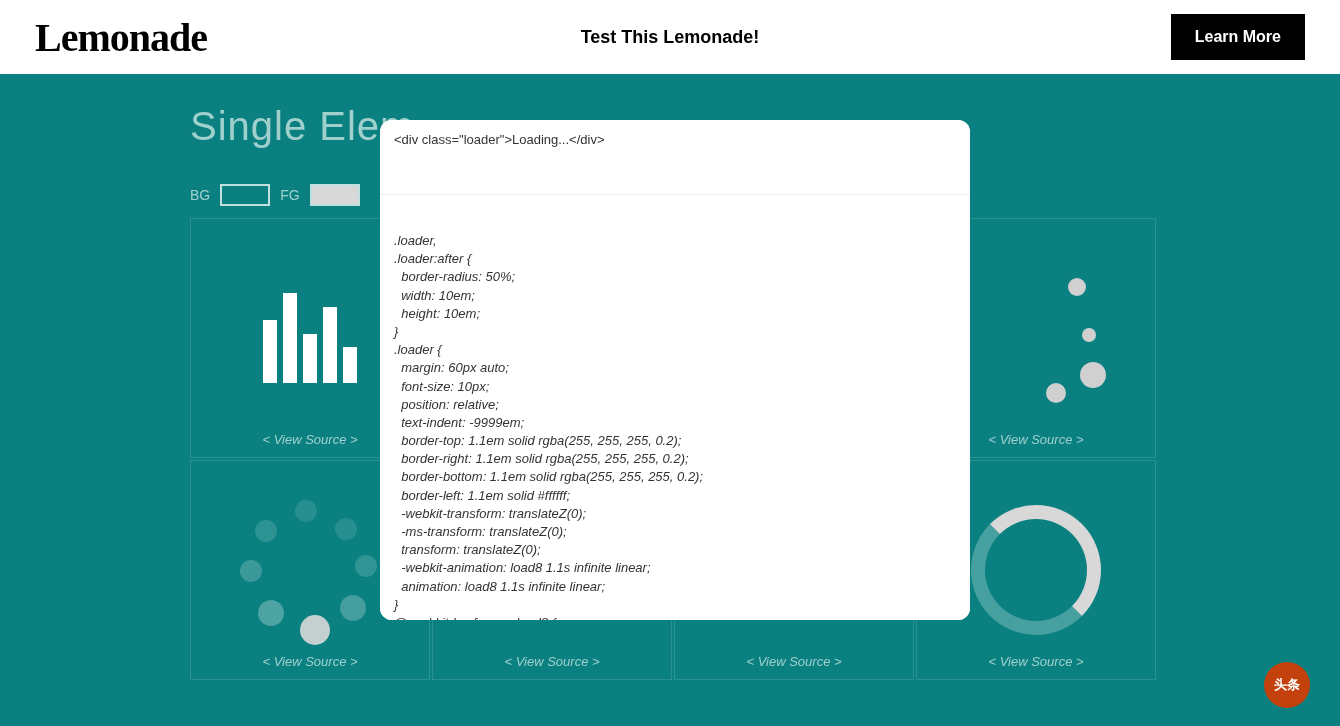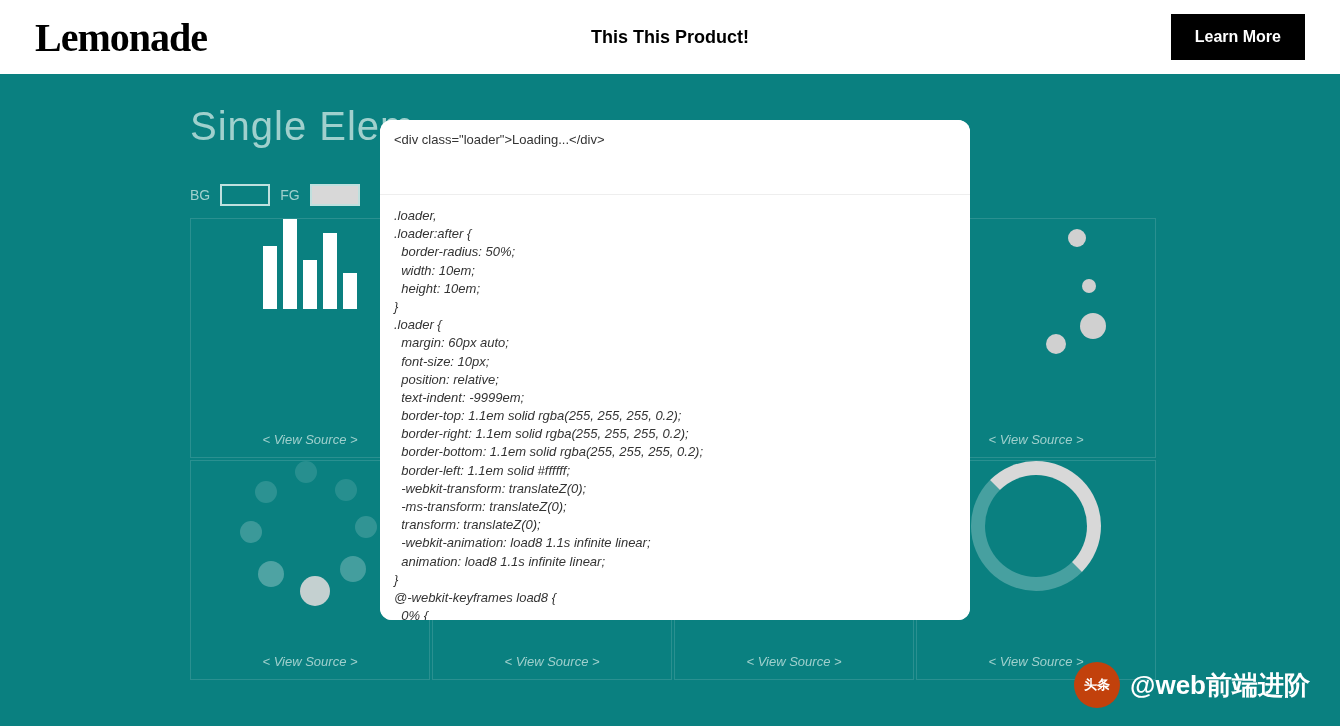--- a/index.html
+++ b/index.html
@@ -1,32 +1,32 @@
 <!DOCTYPE html>
 <html><head>
 <meta charset="utf-8">
 <style>
-* { margin: 0; padding: 0; box-sizing: border-box; }
+* { margin: 0; padding: 0; box-sizing: border-box; gap: 25px; }
 body { font-family: Arial, sans-serif; background: #0a8080; width: 1340px; height: 726px; overflow: hidden; position: relative; }
 
 .topbar { background: #fff; height: 74px; display: flex; align-items: center; justify-content: space-between; padding: 0 35px; position: relative; z-index: 10; }
 .logo { font-family: 'Brush Script MT', cursive; font-size: 40px; font-weight: bold; color: #000; letter-spacing: -1px; }
 .tagline { position: absolute; left: 50%; transform: translateX(-50%); font-size: 18px; font-weight: bold; color: #000; }
 .cta-btn { background: #000; color: #fff; border: none; padding: 14px 24px; font-size: 16px; font-weight: bold; cursor: pointer; }
 
 .page { padding: 30px 190px; position: relative; }
 .page-title { font-size: 40px; font-weight: 300; color: #a0d0cd; letter-spacing: 1px; }
 
 .controls { display: flex; align-items: center; gap: 10px; margin-top: 35px; }
 .ctrl-label { color: #a0d0cd; font-size: 14px; }
 .color-box { width: 50px; height: 22px; border: 2px solid #bfe0de; background: #0a8080; }
 .color-box.fg { background: #d8d8d8; }
 
 .grid { display: grid; grid-template-columns: repeat(4, 240px); gap: 2px; margin-top: 12px; }
-.cell { border: 1px solid #2a9090; height: 240px; position: relative; display: flex; justify-content: center; }
+.cell { border: 1px solid #2a9090; height: 240px; position: relative; display: flex; align-items: center; justify-content: center; }
 .cell.row2 { height: 220px; }
 .view-source { position: absolute; bottom: 10px; left: 50%; transform: translateX(-50%); color: #a0d0cd; font-size: 13px; cursor: pointer; font-style: italic; }
 
 
 .bars { display: flex; gap: 6px; align-items: flex-end; height: 90px; }
 .bars span { width: 14px; background: #fff; }
 .bars span:nth-child(1){height:70%}.bars span:nth-child(2){height:100%}.bars span:nth-child(3){height:55%}.bars span:nth-child(4){height:85%}.bars span:nth-child(5){height:40%}
 
 
 .dots { position: relative; width: 140px; height: 140px; }
@@ -55,21 +55,21 @@
 
 .watermark { position: absolute; bottom: 18px; right: 30px; display: flex; align-items: center; gap: 10px; z-index: 200; }
 .watermark .badge { background: #c2410c; color: #fff; width: 46px; height: 46px; border-radius: 50%; display: flex; align-items: center; justify-content: center; font-size: 13px; font-weight: bold; }
 .watermark .text { color: #fff; font-size: 26px; font-weight: bold; }
 </style>
 </head>
 <body>
 
 <div class="topbar">
   <div class="logo">Lemonade</div>
-  <div class="tagline">This This Product!</div>
+  <div class="tagline">Test This Lemonade!</div>
   <button class="cta-btn">Learn More</button>
 </div>
 
 <div class="page">
   <div class="page-title">Single Elem</div>
 
   <div class="controls">
     <span class="ctrl-label">BG</span>
     <div class="color-box"></div>
     <span class="ctrl-label">FG</span>
@@ -164,14 +164,13 @@
     transform: rotate(0deg);
   }
   100% {
     -webkit-transform: rotate(360deg);
     transform: rotate(360deg);
   }</textarea>
 </div>
 
 <div class="watermark">
   <div class="badge">头条</div>
-  <div class="text">@web前端进阶</div>
 </div>
 
 </body></html>

